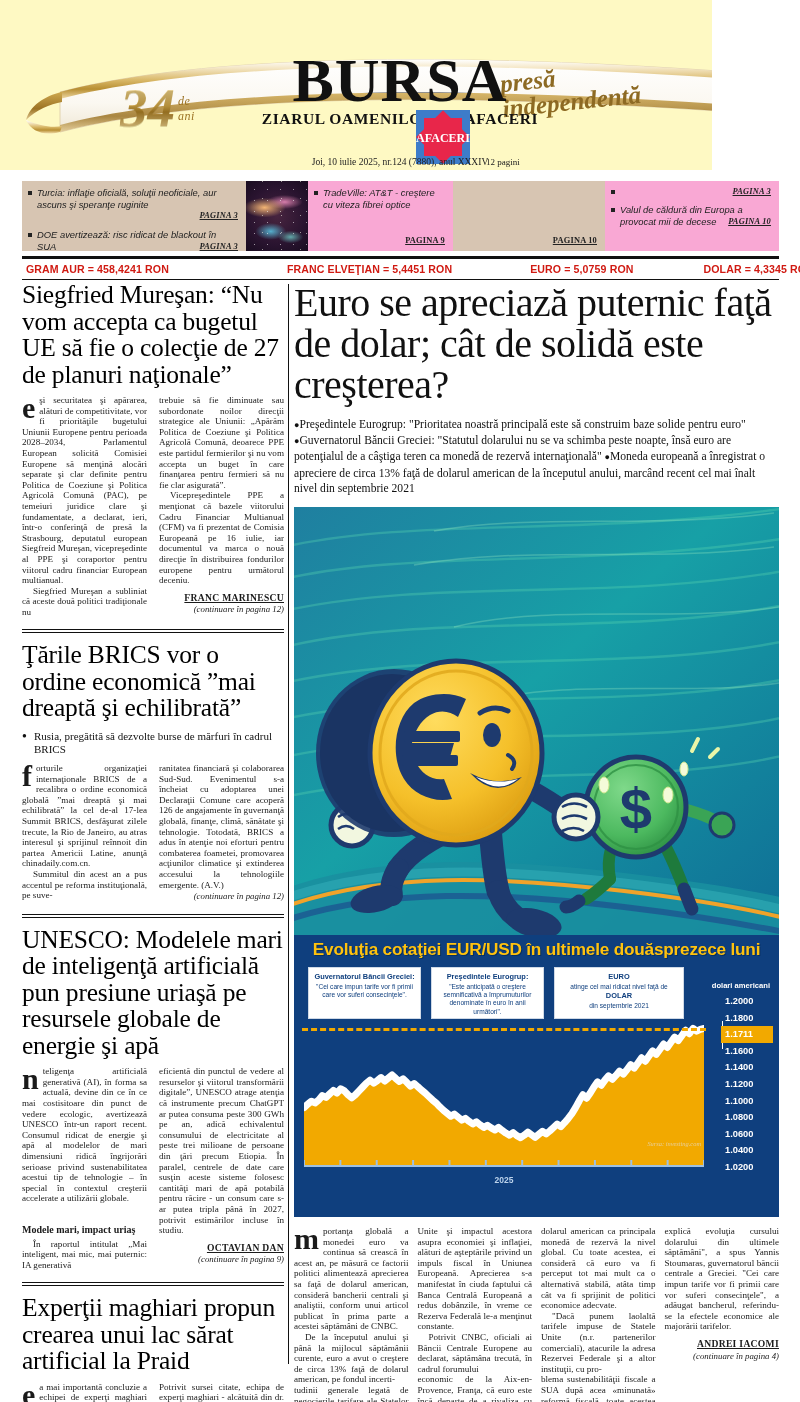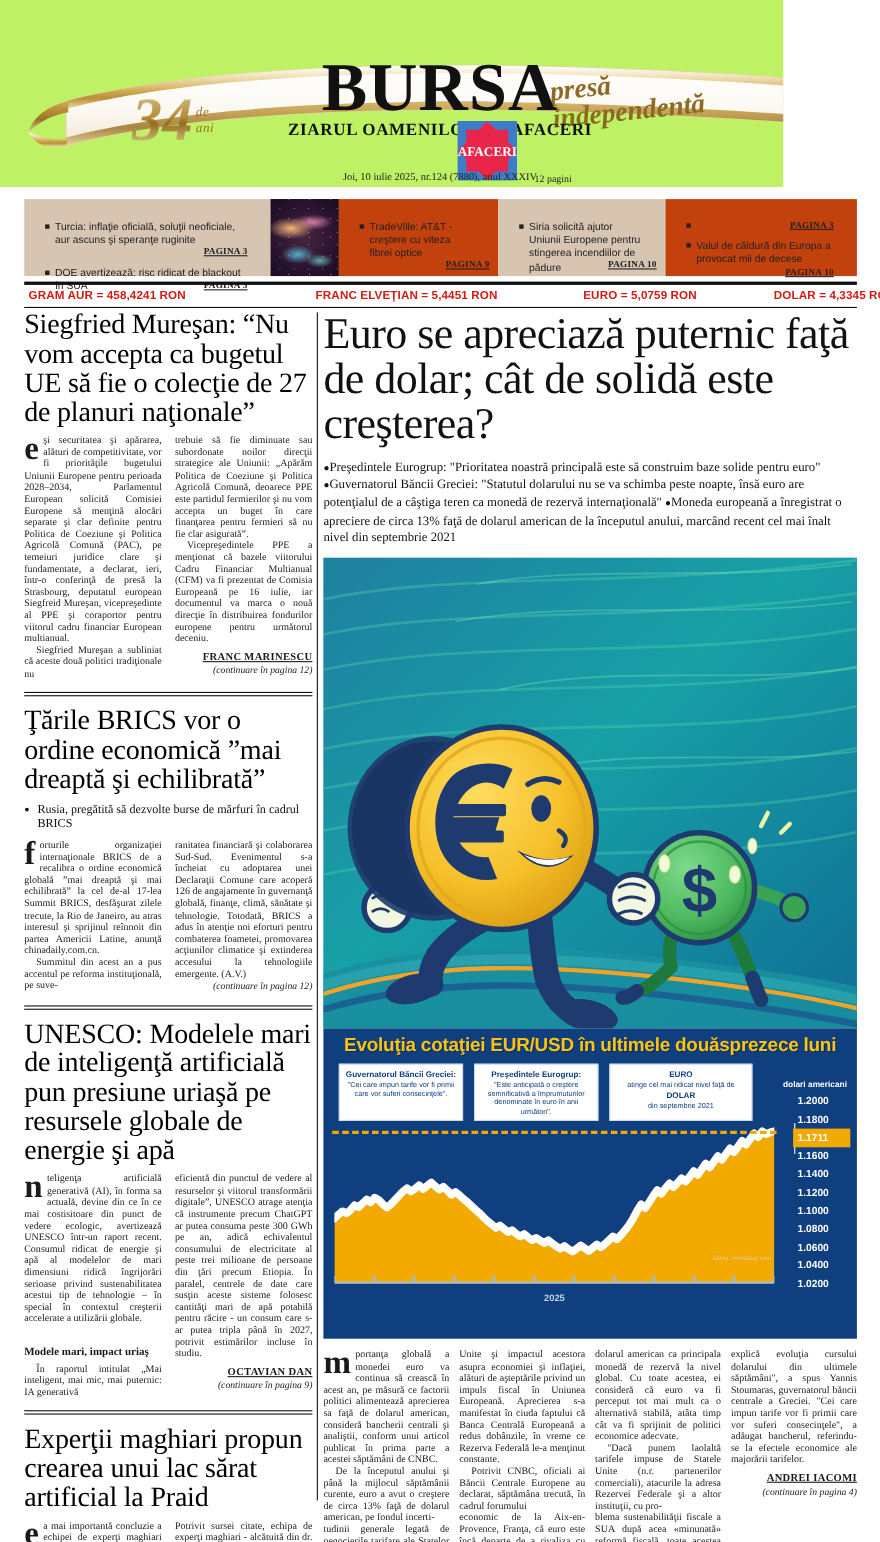--- a/index.html
+++ b/index.html
@@ -6,21 +6,21 @@
   html,body{margin:0;padding:0;}
   body{
     width:800px;height:1402px;overflow:hidden;
     background:#ffffff;
     font-family:"Liberation Serif", serif;
     color:#111;
   }
   .page{position:relative;width:800px;height:1402px;background:#fff;box-sizing:border-box;}
 
   
-  .masthead{position:relative;height:170px;width:712px;overflow:hidden;background:#bef264;}
+  .masthead{position:relative;height:170px;width:712px;overflow:hidden;background:#fef9c3;}
   .ribbon{position:absolute;left:0;top:40px;width:800px;height:105px;}
   .ribbon svg{display:block;}
   .anniv{position:absolute;left:120px;top:88px;z-index:6;display:flex;align-items:flex-end;gap:3px;}
   .anniv .num{
     font-family:"Liberation Serif",serif;font-style:italic;font-weight:bold;
     font-size:55px;line-height:40px;
     background:linear-gradient(180deg,#e9d49a 0%,#c8a04a 45%,#9c7324 60%,#e7cf95 100%);
     -webkit-background-clip:text;background-clip:text;color:transparent;
     text-shadow:0 1px 0 rgba(120,90,20,.25);
   }
@@ -43,23 +43,23 @@
   .issue-line{position:absolute;left:0;top:157px;width:800px;text-align:center;z-index:9;
     font-size:9.5px;color:#222;}
   .issue-line .pages{position:absolute;left:486px;top:0;font-size:9px;}
 
   
   .teasers{position:absolute;left:22px;top:181px;width:757px;height:70px;display:flex;
     border-top:none;}
   .tz{box-sizing:border-box;padding:6px 8px 4px 6px;position:relative;
     font-family:"Liberation Sans",sans-serif;font-size:9.4px;line-height:12.2px;color:#222;}
   .tz.beige{background:#d7c5b2;}
-  .tz.blue{background:#c2410c;}
+  .tz.blue{background:#f9a8d4;}
   .tz.photo{background:#2a1630;position:relative;overflow:hidden;}
-  .tz ul{list-style:none;margin:13px;padding:0;}
+  .tz ul{list-style:none;margin:0;padding:0;font-style:italic;}
   .tz li{position:relative;padding-left:9px;margin-bottom:6px;}
   .tz li:before{content:"";position:absolute;left:0;top:4px;width:4px;height:4px;background:#222;}
   .pg{font-family:"Liberation Serif",serif;font-weight:bold;font-size:8.4px;
     text-decoration:underline;letter-spacing:.2px;}
   .pg.right{float:right;}
   .pg.block{display:block;text-align:right;margin-top:-1px;}
   .t1{width:224px;}
   .t2{width:62px;}
   .t3{width:145px;}
   .t4{width:152px;}
@@ -257,25 +257,20 @@
     <div class="tz blue t3">
       <ul>
         <li>
           <span>TradeVille: AT&amp;T - creştere cu viteza fibrei optice</span>
         </li>
       </ul>
       <span class="pg block" style="position:absolute;right:8px;bottom:4px;">PAGINA 9</span>
     </div>
 
     <div class="tz beige t4">
-      <ul>
-        <li>
-          <span>Siria solicită ajutor Uniunii Europene pentru stingerea incendiilor de pădure</span>
-        </li>
-      </ul>
       <span class="pg block" style="position:absolute;right:8px;bottom:4px;">PAGINA 10</span>
     </div>
 
     <div class="tz blue t5">
       <ul>
         <li>
           <span class="pg block">PAGINA 3</span>
         </li>
         <li>
           <span>Valul de căldură din Europa a provocat mii de decese</span>

